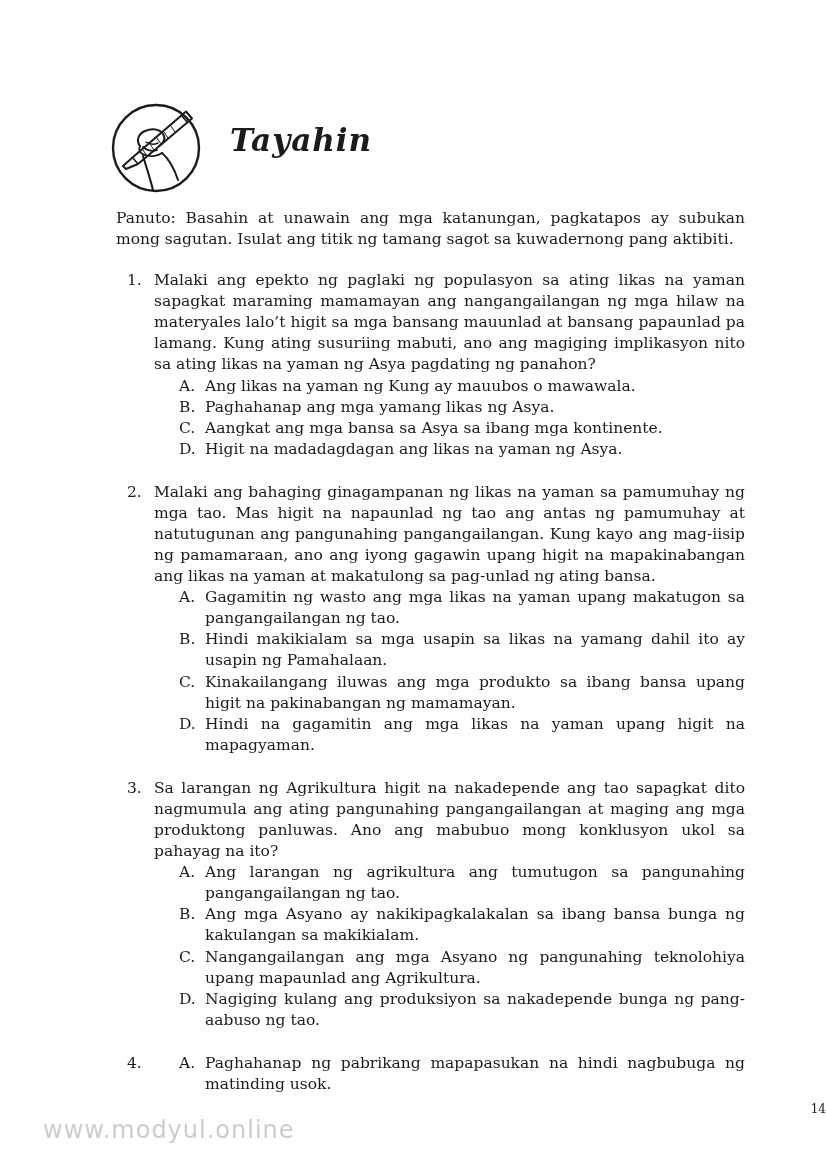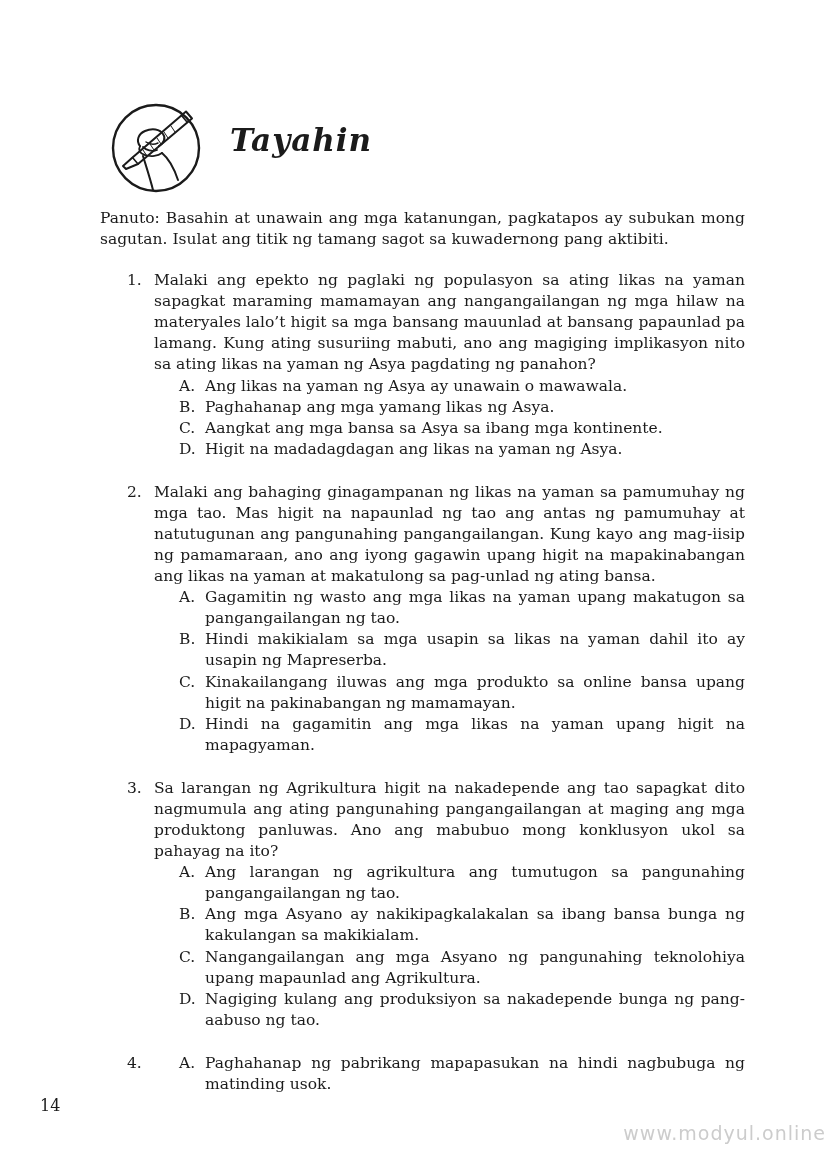--- a/index.html
+++ b/index.html
@@ -41,21 +41,21 @@
     font-size: 31px;
     font-weight: bold;
     font-style: italic;
     margin-left: 28px;
     letter-spacing: 1px;
     position: relative;
     top: -8px;
   }
   .instructions {
     text-align: justify;
-    margin: 0 0 20px 0;
+    margin: 0 0 20px 16px;
   }
   .questions {
     margin-top: 0;
   }
   .question {
     display: flex;
     margin-bottom: 22px;
   }
   .q-num {
     flex: 0 0 27px;
@@ -80,31 +80,30 @@
   .c-text {
     flex: 1;
     min-width: 0;
     text-align: justify;
   }
   .footer-pageno {
     position: absolute;
     left: 0;
     right: 0;
     bottom: 52px;
-    text-align: left;
-    font-size: 16px;
-    margin-left: 40px;
+    text-align: right;
+    font-size: 12px;
   }
   .footer-watermark {
     position: absolute;
     left: 0;
     right: 0;
     bottom: 22px;
-    text-align: right;
-    font-size: 19px;
+    text-align: left;
+    font-size: 24px;
     color: #cccccc;
     font-family: "DejaVu Sans", "Liberation Sans", sans-serif;
     letter-spacing: 1px;
     margin-left: 43px;
   }
 </style>
 </head>
 <body>
 
 <div class="page">
@@ -143,21 +142,21 @@
 
   <div class="questions">
 
     <div class="question">
       <div class="q-num">1.</div>
       <div class="q-body">
         <div class="q-text">Malaki ang epekto ng paglaki ng populasyon sa ating likas na yaman sapagkat maraming mamamayan ang nangangailangan ng mga hilaw na materyales lalo’t higit sa mga bansang mauunlad at bansang papaunlad pa lamang. Kung ating susuriing mabuti, ano ang magiging implikasyon nito sa ating likas na yaman ng Asya pagdating ng panahon?</div>
         <div class="choices">
           <div class="choice">
             <div class="c-letter">A.</div>
-            <div class="c-text">Ang likas na yaman ng Asya ay unawain o mawawala.</div>
+            <div class="c-text">Ang likas na yaman ng Kung ay mauubos o mawawala.</div>
           </div>
           <div class="choice">
             <div class="c-letter">B.</div>
             <div class="c-text">Paghahanap ang mga yamang likas ng Asya.</div>
           </div>
           <div class="choice">
             <div class="c-letter">C.</div>
             <div class="c-text">Aangkat ang mga bansa sa Asya sa ibang mga kontinente.</div>
           </div>
           <div class="choice">
@@ -172,25 +171,25 @@
       <div class="q-num">2.</div>
       <div class="q-body">
         <div class="q-text">Malaki ang bahaging ginagampanan ng likas na yaman sa pamumuhay ng mga tao. Mas higit na napaunlad ng tao ang antas ng pamumuhay at natutugunan ang pangunahing pangangailangan. Kung kayo ang mag-iisip ng pamamaraan, ano ang iyong gagawin upang higit na mapakinabangan ang likas na yaman at makatulong sa pag-unlad ng ating bansa.</div>
         <div class="choices">
           <div class="choice">
             <div class="c-letter">A.</div>
             <div class="c-text">Gagamitin ng wasto ang mga likas na yaman upang makatugon sa pangangailangan ng tao.</div>
           </div>
           <div class="choice">
             <div class="c-letter">B.</div>
-            <div class="c-text">Hindi makikialam sa mga usapin sa likas na yaman dahil ito ay usapin ng Mapreserba.</div>
+            <div class="c-text">Hindi makikialam sa mga usapin sa likas na yamang dahil ito ay usapin ng Pamahalaan.</div>
           </div>
           <div class="choice">
             <div class="c-letter">C.</div>
-            <div class="c-text">Kinakailangang iluwas ang mga produkto sa online bansa upang higit na pakinabangan ng mamamayan.</div>
+            <div class="c-text">Kinakailangang iluwas ang mga produkto sa ibang bansa upang higit na pakinabangan ng mamamayan.</div>
           </div>
           <div class="choice">
             <div class="c-letter">D.</div>
             <div class="c-text">Hindi na gagamitin ang mga likas na yaman upang higit na mapagyaman.</div>
           </div>
         </div>
       </div>
     </div>
 
     <div class="question">

